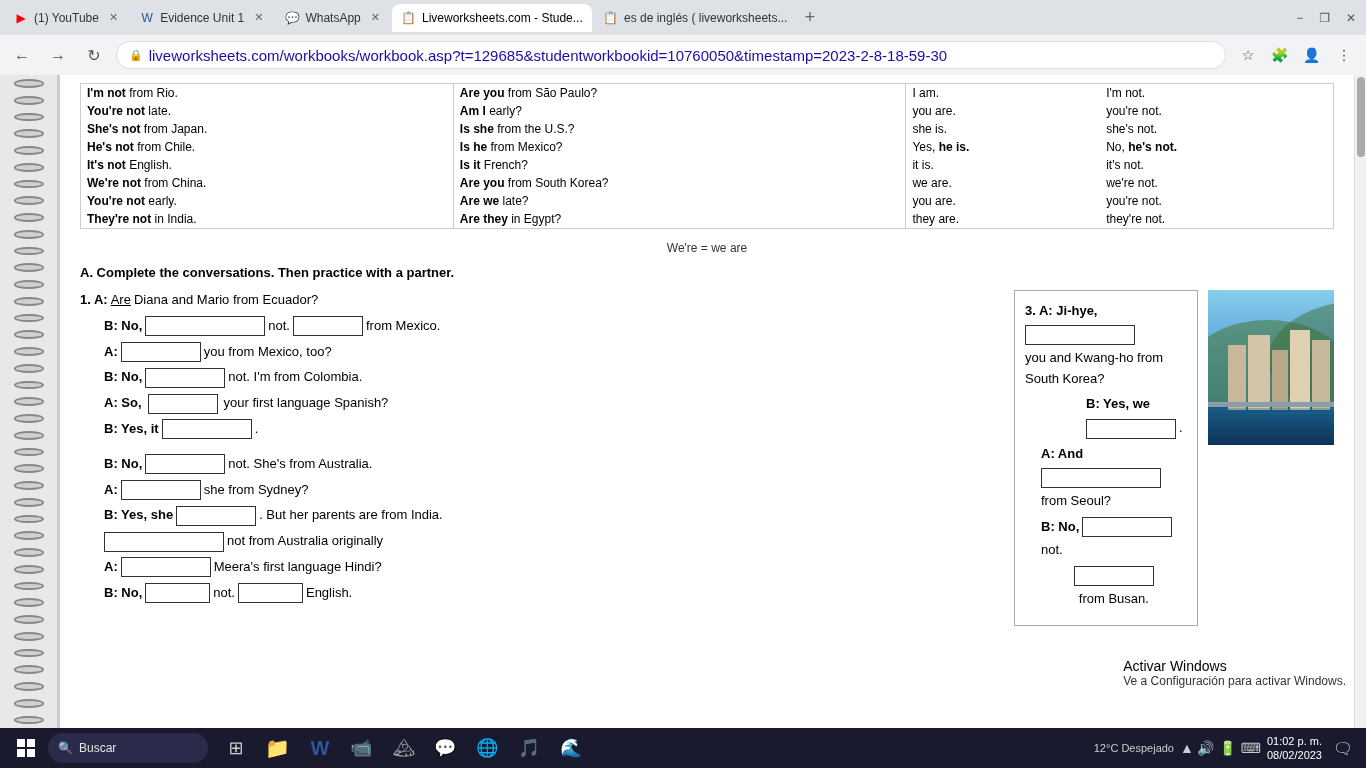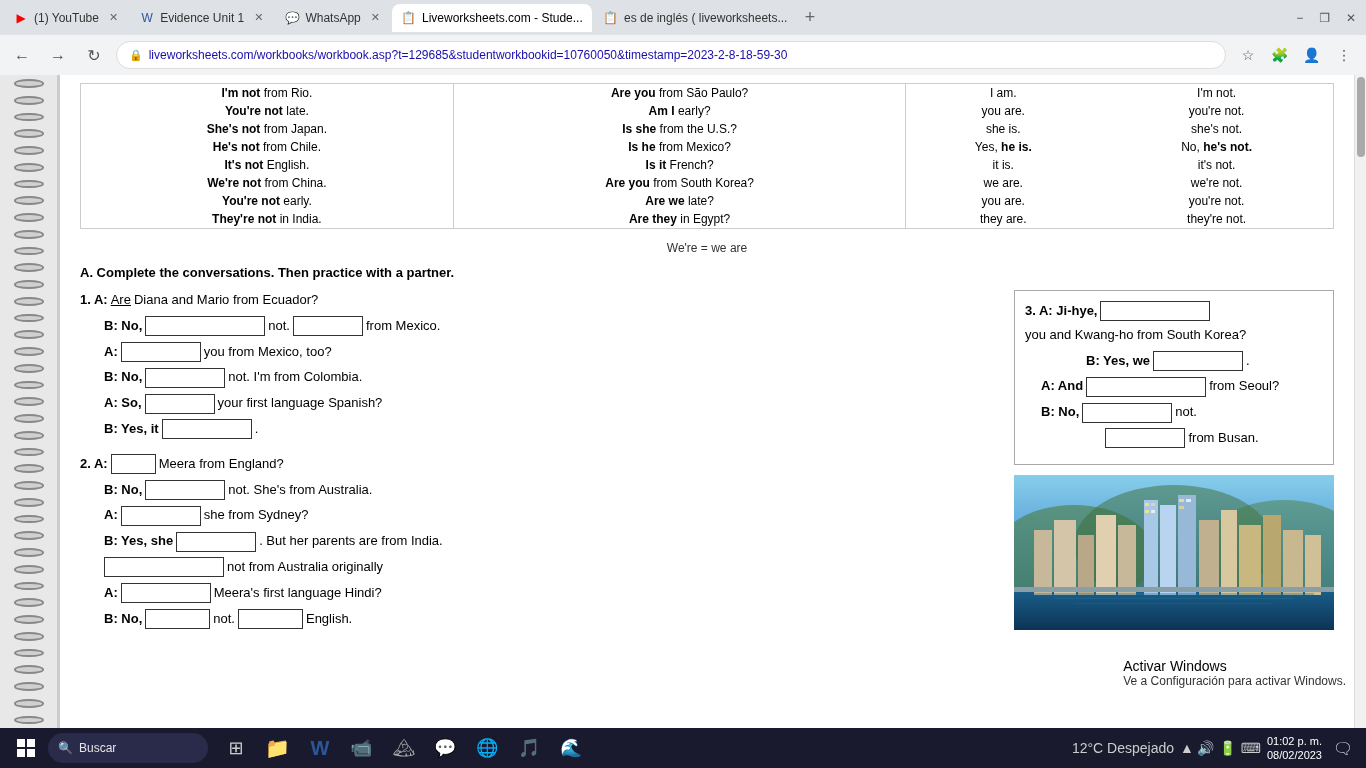--- a/index.html
+++ b/index.html
@@ -104,21 +104,21 @@
       border-radius: 20px;
       height: 28px;
       display: flex;
       align-items: center;
       padding: 0 12px;
       font-size: 12px;
       color: #333;
       gap: 6px;
     }
     .url-bar .lock-icon { color: #555; font-size: 11px; }
-    .url-text { flex: 1; font-size: 12px; color: #1a0dab; }
+    .url-text { flex: 1; font-size: 15px; color: #1a0dab; }
     .browser-icons {
       display: flex;
       gap: 4px;
       align-items: center;
     }
     .browser-icon {
       width: 28px;
       height: 28px;
       display: flex;
       align-items: center;
@@ -185,21 +185,20 @@
     .grammar-table {
       width: 100%;
       border: 1px solid #ccc;
       border-collapse: collapse;
       margin-bottom: 12px;
       font-size: 12px;
     }
     .grammar-table td {
       padding: 2px 6px;
       vertical-align: top;
-      text-align: center;
     }
     .grammar-table .divider-col {
       border-left: 1px solid #ccc;
       border-right: 1px solid #ccc;
     }
     .neg { font-weight: bold; }
     .grammar-note {
       text-align: center;
       font-size: 12px;
       margin-bottom: 10px;
@@ -218,21 +217,21 @@
       gap: 16px;
     }
 
     .left-col {
       flex: 1;
     }
 
     .right-col {
       width: 320px;
       display: flex;
-      flex-direction: column;
+      flex-direction: row;
       gap: 10px;
     }
 
     .exercise-box {
       border: 1px solid #aaa;
       padding: 10px;
       background: #fff;
       font-size: 13px;
     }
 
@@ -556,38 +555,33 @@
           <div class="conversation-line" style="margin-left: 24px;">
             <span class="bold">A:</span>
             <input type="text" class="fill-input" style="width: 80px;">
             <span>you from Mexico, too?</span>
           </div>
           <div class="conversation-line" style="margin-left: 24px;">
             <span class="bold">B: No,</span>
             <input type="text" class="fill-input" style="width: 80px;">
             <span>not.  I'm from Colombia.</span>
           </div>
-          <div class="conversation-line" style="margin-left: 24px;">
+          <div class="conversation-line" style="margin-left: 24px; gap: 6px;">
             <span class="bold">A: So,</span>
             <input type="text" class="fill-input" style="width: 70px;">
             <span>your first language Spanish?</span>
           </div>
           <div class="conversation-line" style="margin-left: 24px;">
             <span class="bold">B: Yes, it</span>
             <input type="text" class="fill-input" style="width: 90px;">
             <span>.</span>
           </div>
         </div>
 
         <div>
-          <div class="conversation-line">
-            <span class="bold">2. A:</span>
-            <input type="text" class="fill-input" style="width: 45px;">
-            <span>Meera from England?</span>
-          </div>
           <div class="conversation-line" style="margin-left: 24px;">
             <span class="bold">B: No,</span>
             <input type="text" class="fill-input" style="width: 80px;">
             <span>not. She's from Australia.</span>
           </div>
           <div class="conversation-line" style="margin-left: 24px;">
             <span class="bold">A:</span>
             <input type="text" class="fill-input" style="width: 80px;">
             <span>she from Sydney?</span>
           </div>
@@ -756,21 +750,21 @@
     </div>
     <div class="taskbar-app">
       <span style="font-size:18px; color:#1db954;">🎵</span>
     </div>
     <div class="taskbar-app">
       <span style="font-size:18px; color:#0078d4;">🌊</span>
     </div>
   </div>
 
   <div class="taskbar-tray">
-    <span style="font-size:14px; color:#ccc;">12°C  Despejado</span>
+    <span style="font-size:11px; color:#ccc;">12°C  Despejado</span>
     <div class="taskbar-tray-icons">
       <span class="tray-icon">▲</span>
       <span class="tray-icon">🔊</span>
       <span class="tray-icon">🔋</span>
       <span class="tray-icon">⌨</span>
     </div>
     <div class="taskbar-clock">
       <div>01:02 p. m.</div>
       <div>08/02/2023</div>
     </div>

